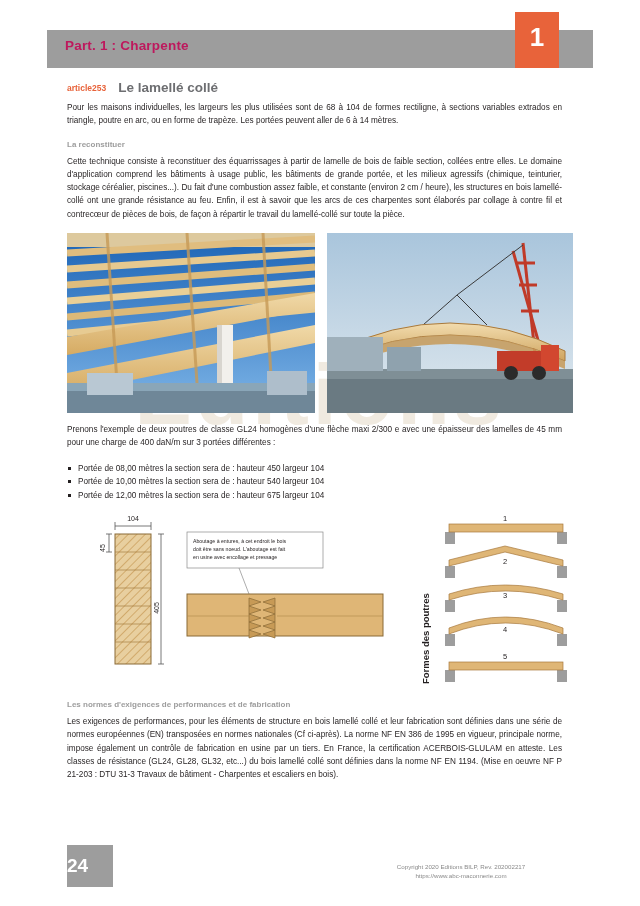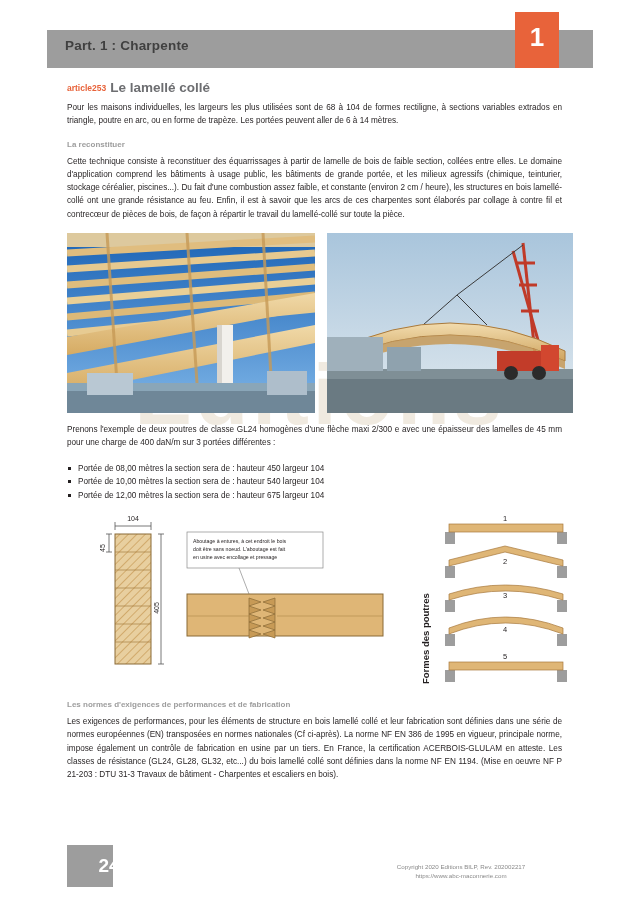--- a/index.html
+++ b/index.html
@@ -30,21 +30,21 @@
     width: 546px;
     height: 38px;
     background: #9d9d9d;
   }
   .header-title {
     position: absolute;
     left: 65px;
     top: 38px;
     font-size: 13.5px;
     font-weight: bold;
-    color: #404040;
+    color: #be185d;
     letter-spacing: 0.2px;
   }
   .chapter-tab {
     position: absolute;
     left: 515px;
     top: 12px;
     width: 44px;
     height: 56px;
     background: #e8633a;
   }
@@ -91,21 +91,21 @@
     color: #e8633a;
     font-size: 8.5px;
     font-weight: bold;
     vertical-align: 1px;
     margin-top: 30px;
   }
   .art-title {
     color: #6d6e71;
     font-size: 13.5px;
     font-weight: bold;
-    margin-left: 4px;
+    margin-left: 12px;
   }
   p.body {
     font-size: 8.2px;
     line-height: 13.3px;
     text-align: justify;
     margin: 0 11px 12px 0;
     color: #231f20;
   }
   .subhead {
     font-size: 8px;
@@ -182,25 +182,24 @@
     top: 845px;
     width: 46px;
     height: 42px;
     background: #9d9d9d;
   }
   .page-num {
     position: absolute;
     left: 67px;
     top: 855px;
     width: 46px;
-    text-align: center;
+    text-align: left;
     font-size: 19px;
     font-weight: bold;
     color: #ffffff;
-    margin-left: 19px;
   }
   .footer-copy {
     position: absolute;
     left: 330px;
     top: 862px;
     width: 262px;
     text-align: center;
     font-size: 6.2px;
     color: #8a8a8a;
     line-height: 9px;

